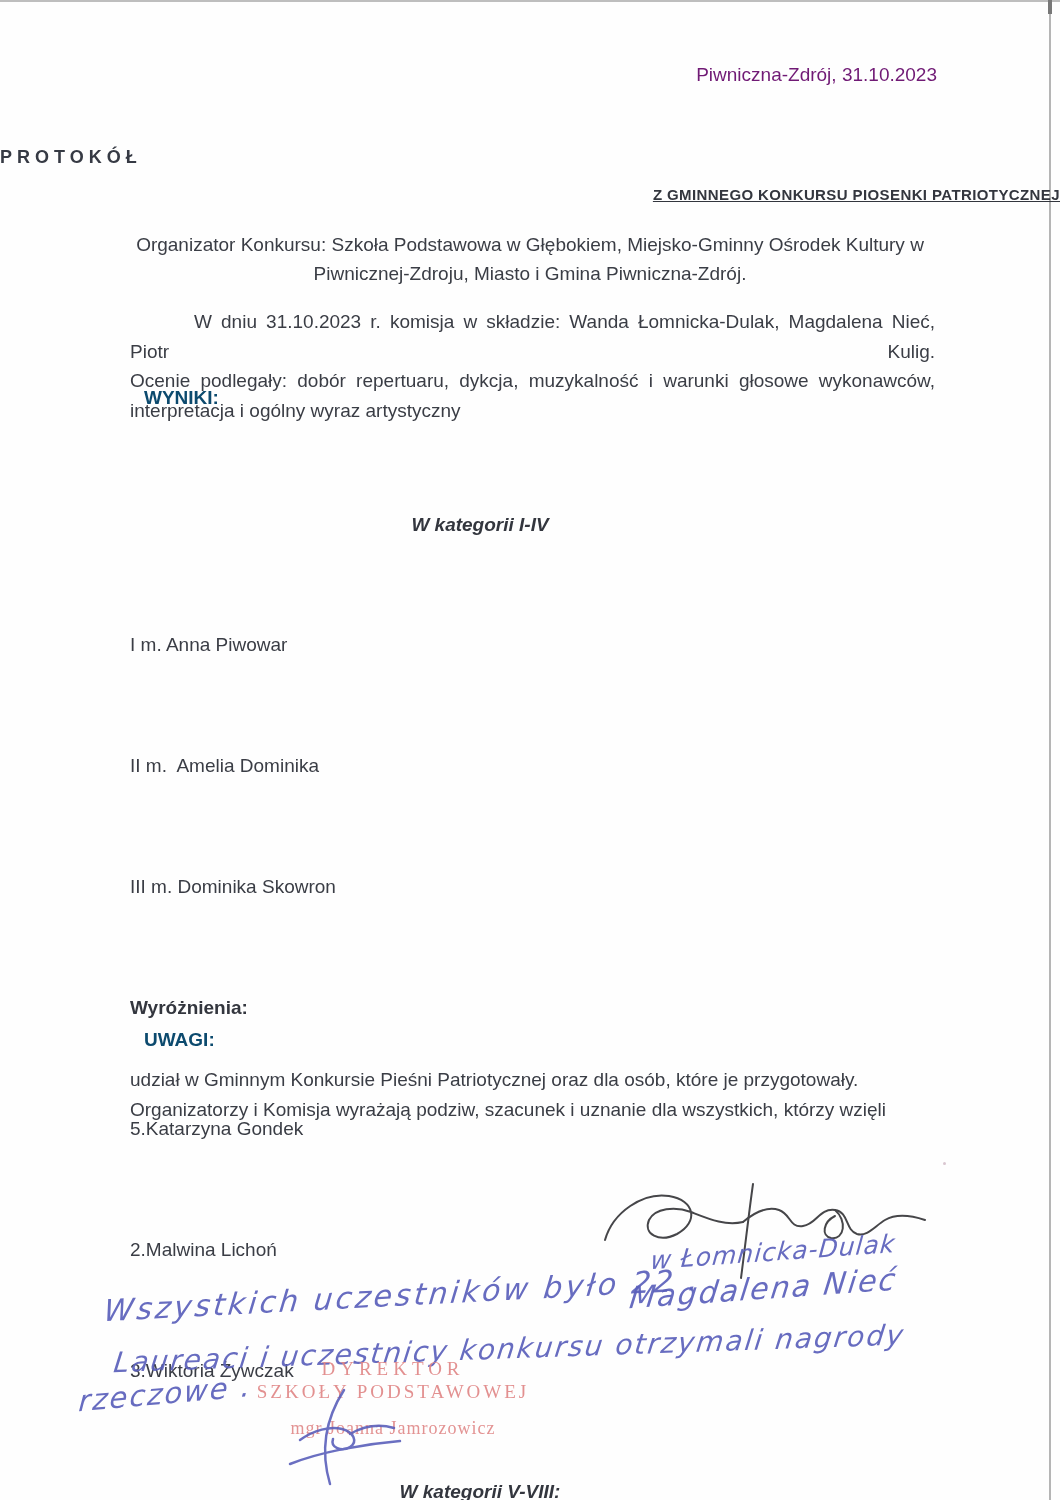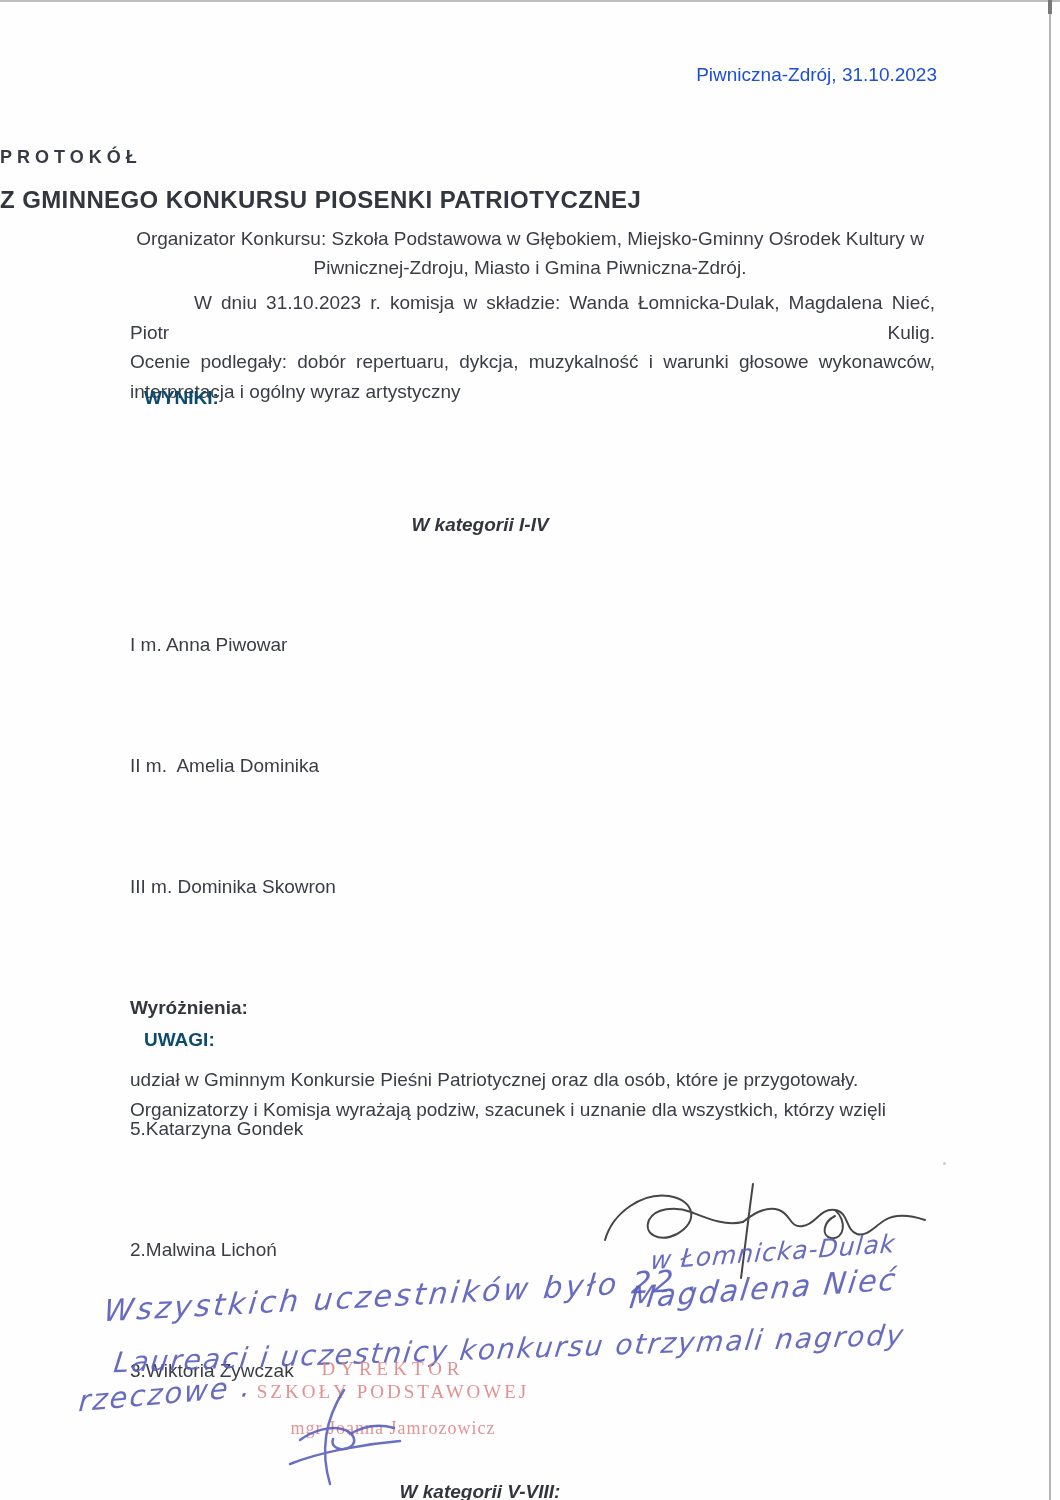--- a/index.html
+++ b/index.html
@@ -6,29 +6,29 @@
   .page{
     position:relative;width:1060px;height:1500px;background:#fefefe;overflow:hidden;
     font-family:"Liberation Sans",sans-serif;color:#3a3d45;
   }
   
   .edge-top{position:absolute;left:0;top:0;width:1060px;height:2px;background:#b3b3b3;opacity:.85;}
   .edge-right{position:absolute;left:1049px;top:0;width:2px;height:1500px;background:#a3a3a3;opacity:.8;}
   .edge-right-dark{position:absolute;left:1048px;top:0;width:4px;height:14px;background:#787878;}
   .speck{position:absolute;left:943px;top:1162px;width:3px;height:3px;border-radius:50%;background:#c9aebc;opacity:.7;}
 
-  .date{position:absolute;top:64px;right:123px;font-size:19px;color:#1d4ed8;}
+  .date{position:absolute;top:64px;right:123px;font-size:19px;color:#701a75;}
   .title{position:absolute;top:147px;left:0;width:100%;
          font-size:18px;font-weight:bold;letter-spacing:5px;color:#363a44;}
-  .subtitle{position:absolute;top:186px;left:0;width:100%;text-align:left;
-         font-size:24px;font-weight:bold;letter-spacing:.4px;color:#33363e;}
-  .orgline{position:absolute;left:0;width:100%;text-align:center;font-size:19px;}
+  .subtitle{position:absolute;top:186px;left:0;width:100%;text-align:right;
+         font-size:15px;font-weight:bold;letter-spacing:.4px;color:#33363e;text-decoration:underline;}
+  .orgline{position:absolute;left:0;width:100%;text-align:center;font-size:19px;margin-top:6px;}
   .org1{top:228px;} .org2{top:257px;}
 
-  .committee{position:absolute;left:130px;top:288px;width:805px;font-size:19px;line-height:29.5px;}
+  .committee{position:absolute;left:130px;top:307px;width:805px;font-size:19px;line-height:29.5px;}
   .jline{text-align:justify;text-align-last:justify;}
   .indent{text-indent:64px;}
 
   .heading{position:absolute;left:144px;font-size:19px;font-weight:bold;color:#0c4a6e;}
   .h-wyniki{top:387px;} .h-uwagi{top:1029px;}
 
   .results{position:absolute;left:130px;top:424px;width:700px;font-size:19px;line-height:40.3px;white-space:pre;}
   .results .b{font-weight:bold;color:#33363e;}
   .results .bi{font-weight:bold;font-style:italic;color:#33363e;text-align:center;}
 

